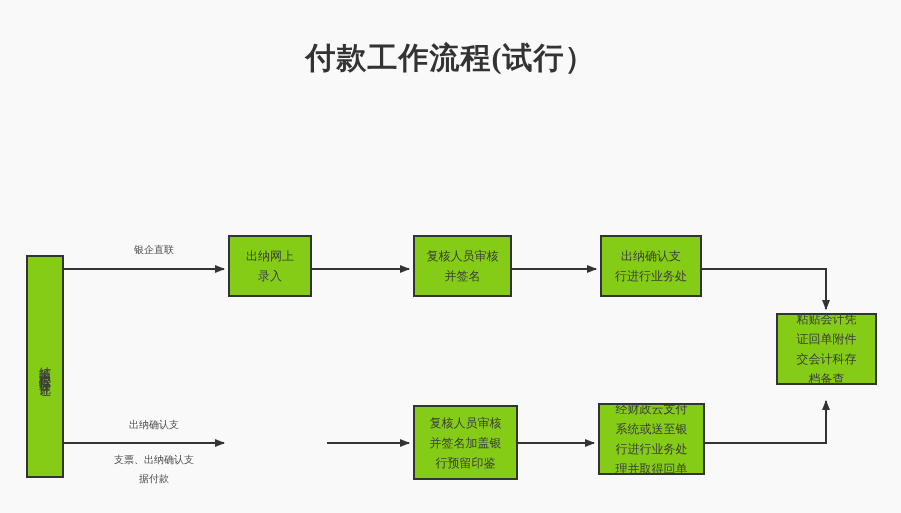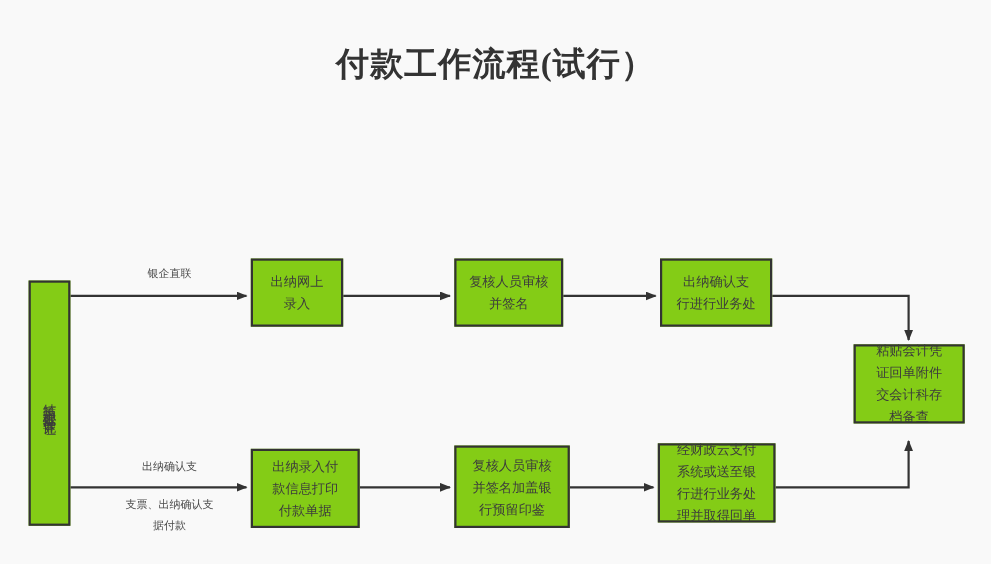--- a/index.html
+++ b/index.html
@@ -104,23 +104,20 @@
   <div class="node" style="left: 413px; top: 235px; width: 99px; height: 62px; white-space: pre-line;">复核人员审核
 并签名</div>
 
   <div class="node" style="left: 600px; top: 235px; width: 102px; height: 62px; white-space: pre-line;">出纳确认支
 行进行业务处</div>
 
   <div class="edge-label" style="left:80px; top:415px; width:148px;">出纳确认支</div>
   <div class="edge-label" style="left: 80px; top: 450px; width: 148px; white-space: pre-line;">支票、出纳确认支
 据付款</div>
 
-  <div class="node" style="left: 228px; top: 408px; width: 99px; height: 72px; white-space: pre-line;">出纳录入付
-款信息打印
-付款单据</div>
 
   <div class="node" style="left: 413px; top: 405px; width: 105px; height: 75px; white-space: pre-line;">复核人员审核
 并签名加盖银
 行预留印鉴</div>
 
   <div class="node" style="left: 598px; top: 403px; width: 107px; height: 72px; white-space: pre-line;">经财政云支付
 系统或送至银
 行进行业务处
 理并取得回单</div>
 

